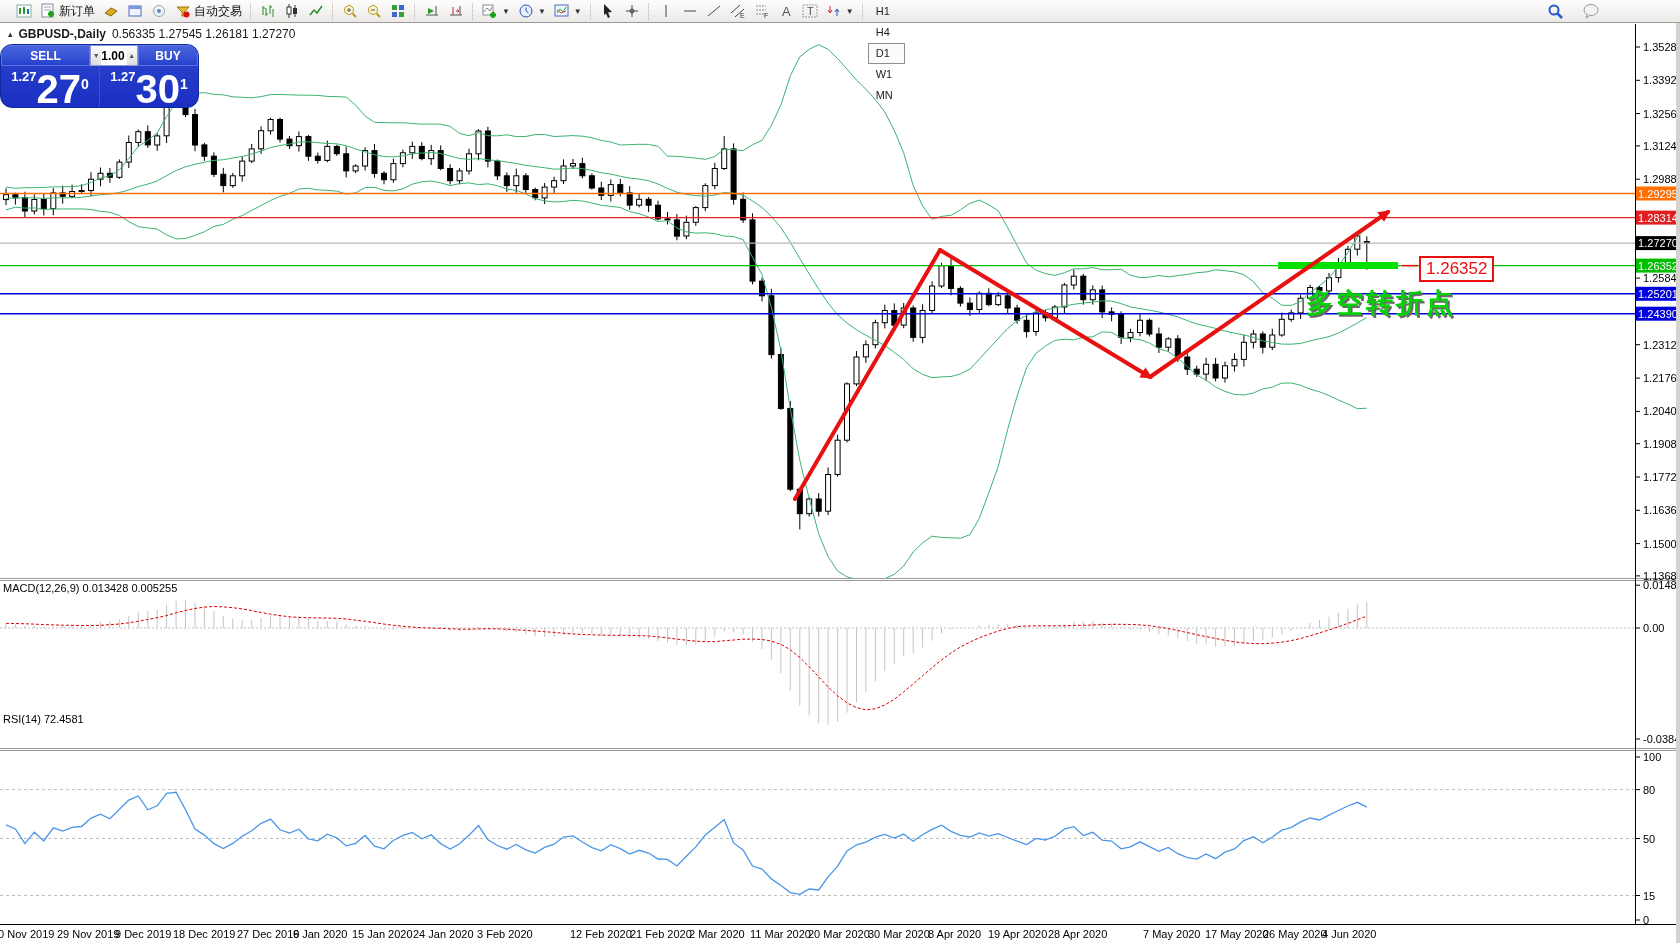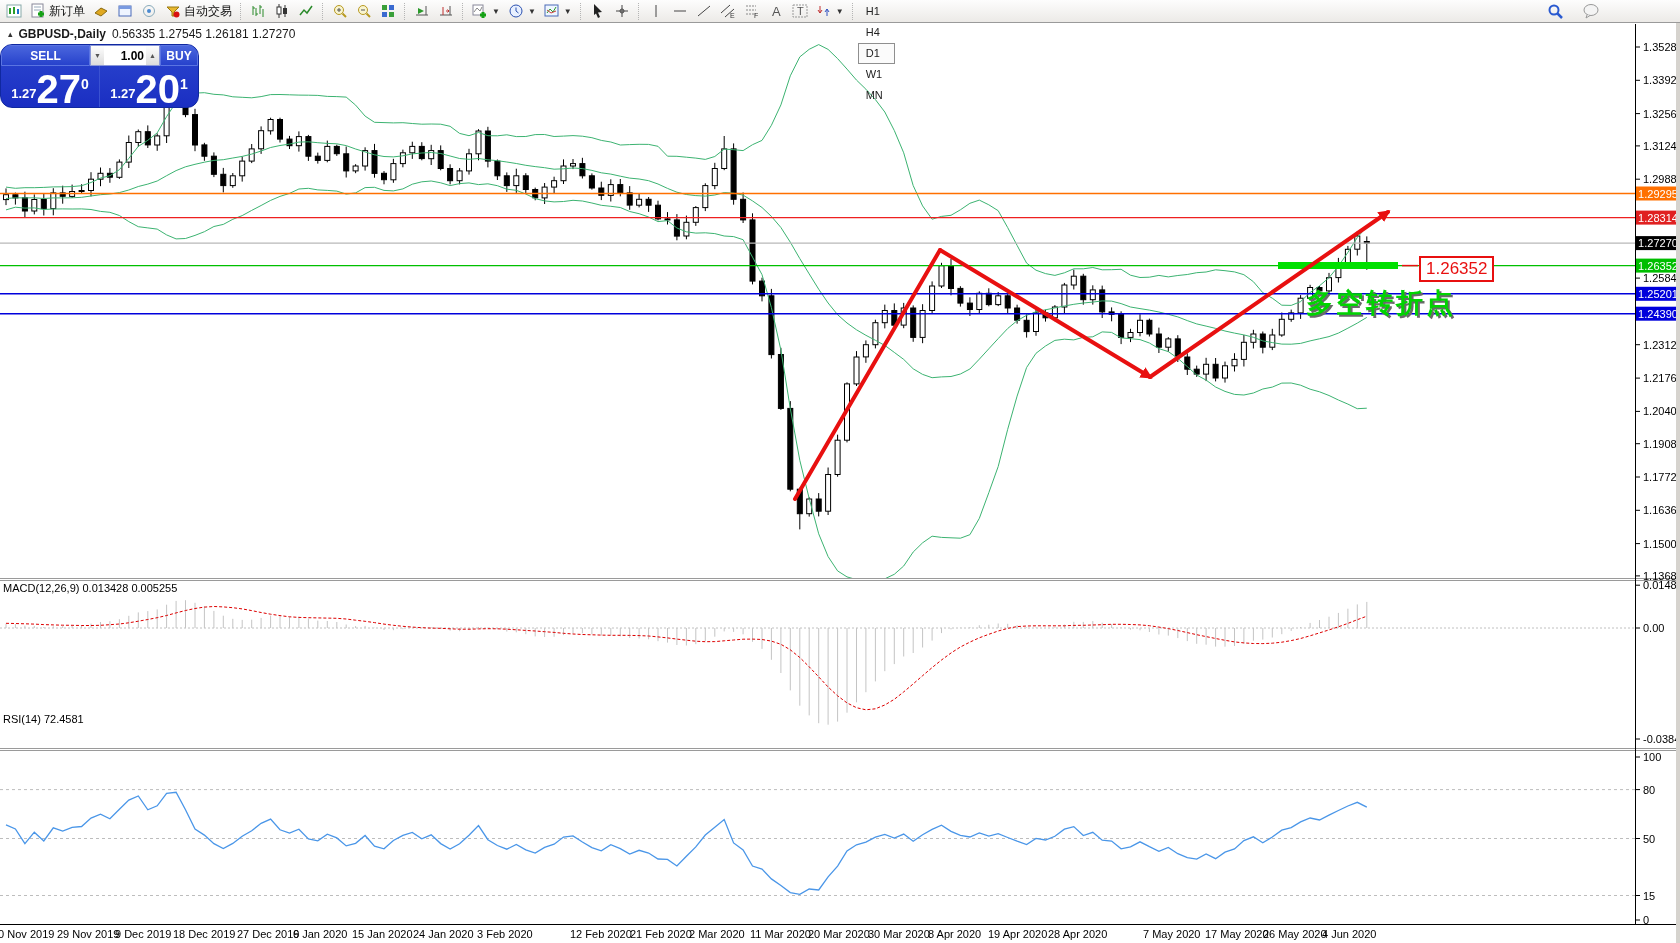--- a/index.html
+++ b/index.html
@@ -1,21 +1,21 @@
 <!DOCTYPE html>
 <html><head>
 <meta charset="utf-8">
 <style>
   html,body{margin:0;padding:0}
   body{width:1680px;height:943px;overflow:hidden;position:relative;background:#fff;
        font-family:"Liberation Sans",sans-serif;-webkit-font-smoothing:antialiased}
   
   #toolbar{position:absolute;left:0;top:0;width:1680px;height:23px;
     background:linear-gradient(#fdfdfd,#eceae7);border-bottom:1px solid #9a9a9a;
-    display:flex;align-items:center;padding-left:2px;box-sizing:border-box;z-index:50}
+    display:flex;align-items:center;padding-left:12px;box-sizing:border-box;z-index:50}
   .tb{height:21px;display:flex;align-items:center;justify-content:center;gap:3px;
       padding:0 4px;font-size:12px;color:#111;white-space:nowrap}
   .sep{width:1px;height:17px;border-left:1px dotted #b5b5b5;margin:0 4px}
   .caret{font-size:8px;color:#333;margin-left:1px}
   .tf{font-size:11px;height:19px;display:flex;align-items:center;padding:0 7px;color:#222;border:1px solid transparent}
   .tf.active{background:#fbfbfb;border:1px solid #8f8f8f}
   #tb-right{margin-left:auto;display:flex;align-items:center;margin-right:76px;gap:10px}
   
   #chart-svg{position:absolute;left:0;top:0;z-index:1;pointer-events:none}
   #canvas-hit{position:absolute;left:0;top:24px;width:1635px;height:900px;z-index:0}
@@ -25,26 +25,26 @@
   .right-edge{position:absolute;left:1676px;top:23px;width:4px;height:920px;background:#d6d3ce;z-index:40}
   
   #trade-panel{position:absolute;left:0;top:44px;width:197px;height:62px;z-index:20;
      border-radius:12px;overflow:hidden;border:1px solid #1028a0;
      background:linear-gradient(#2c47cf,#1a2ec2)}
   #tp-head{display:flex;height:21px}
   .tp-btn{flex:0 0 auto;display:flex;align-items:center;justify-content:center;color:#fff;
      font-size:12px;font-weight:bold;background:linear-gradient(#4a66dd,#2742cc);border:1px solid #5a74e2;box-sizing:border-box}
   #tp-sell{width:89px;border-radius:2px 0 0 0}
   #tp-buy{width:58px;flex:1;border-radius:0 2px 0 0}
-  #tp-vol{width:70px;display:flex;background:#e7e5e2;border:1px solid #8a98d8;box-sizing:border-box}
+  #tp-vol{width:48px;display:flex;background:#e7e5e2;border:1px solid #8a98d8;box-sizing:border-box}
   #tp-vol .spin{width:13px;display:flex;align-items:center;justify-content:center;font-size:7px;color:#555;background:linear-gradient(#fefefe,#dcdcdc)}
   #tp-vol .val{flex:1;background:#fff;color:#000;font-size:12px;font-weight:bold;display:flex;align-items:center;justify-content:flex-end;padding-right:2px}
   #tp-body{display:flex;height:41px}
   .tp-price{flex:1;display:flex;align-items:flex-end;justify-content:center;color:#fff;padding-bottom:3px}
-  .tp-price .sm{font-size:13px;font-weight:bold;margin-bottom:3px}
+  .tp-price .sm{font-size:13px;font-weight:bold;margin-bottom:20px}
   .tp-price .big{font-size:40px;font-weight:bold;line-height:30px}
   .tp-price .sup{font-size:14px;font-weight:bold;transform:translateY(-12px)}
   #tp-div{width:1px;background:#3a52d2}
   
   #anno-box{position:absolute;left:1419px;top:256px;z-index:20;background:#fff;border:2px solid #e81010;
      color:#e81010;font-size:17px;padding:0 5px;line-height:22px}
   #cn-text{position:absolute;left:1306px;top:285px;z-index:20;font-size:27px;font-weight:bold;color:#00d400;
      letter-spacing:3px;text-shadow:2px 2px 0 #6a6a6a;white-space:nowrap}
   .pane-label{position:absolute;left:3px;z-index:10;font-size:11px;color:#000}
   
@@ -861,21 +861,21 @@
   </div>
   <div id="tp-body">
     <div class="tp-price">
       <span class="sm">1.27</span>
         <span class="big">27</span>
         <span class="sup">0</span>
     </div>
     <div id="tp-div"></div>
     <div class="tp-price">
       <span class="sm">1.27</span>
-        <span class="big">20</span>
+        <span class="big">30</span>
         <span class="sup">1</span>
     </div>
   </div>
 </div>
 
 <div id="anno-box">1.26352</div>
 <div id="cn-text">多空转折点</div>
 <div class="pane-label" style="top:582px">MACD(12,26,9) 0.013428 0.005255</div>
 <div class="pane-label" style="top:713px">RSI(14) 72.4581</div>
 <div class="right-edge"></div>

